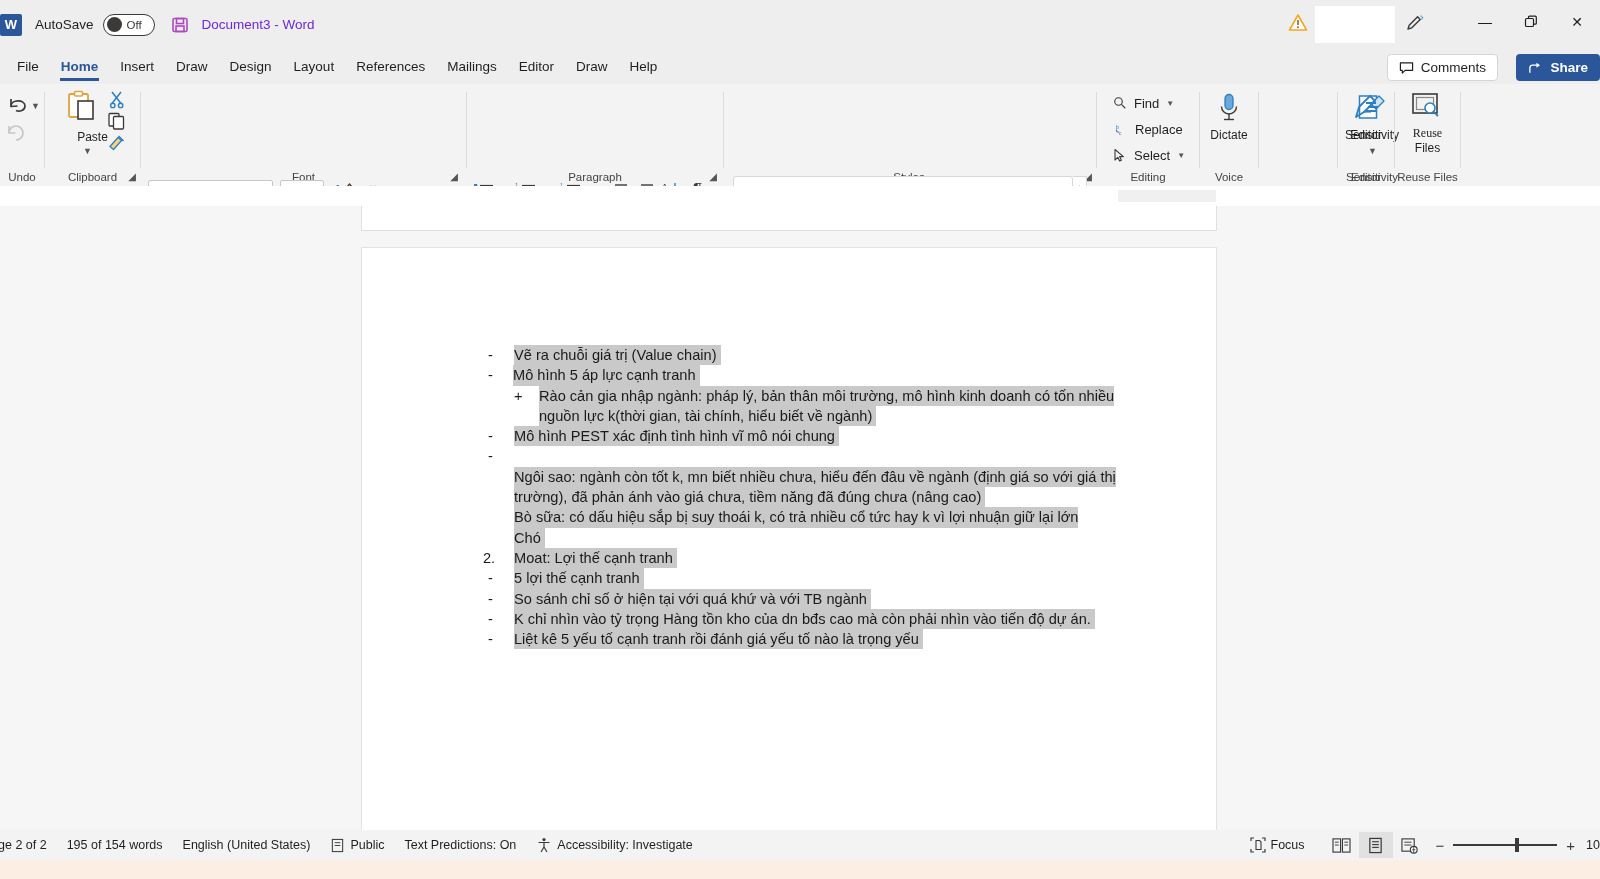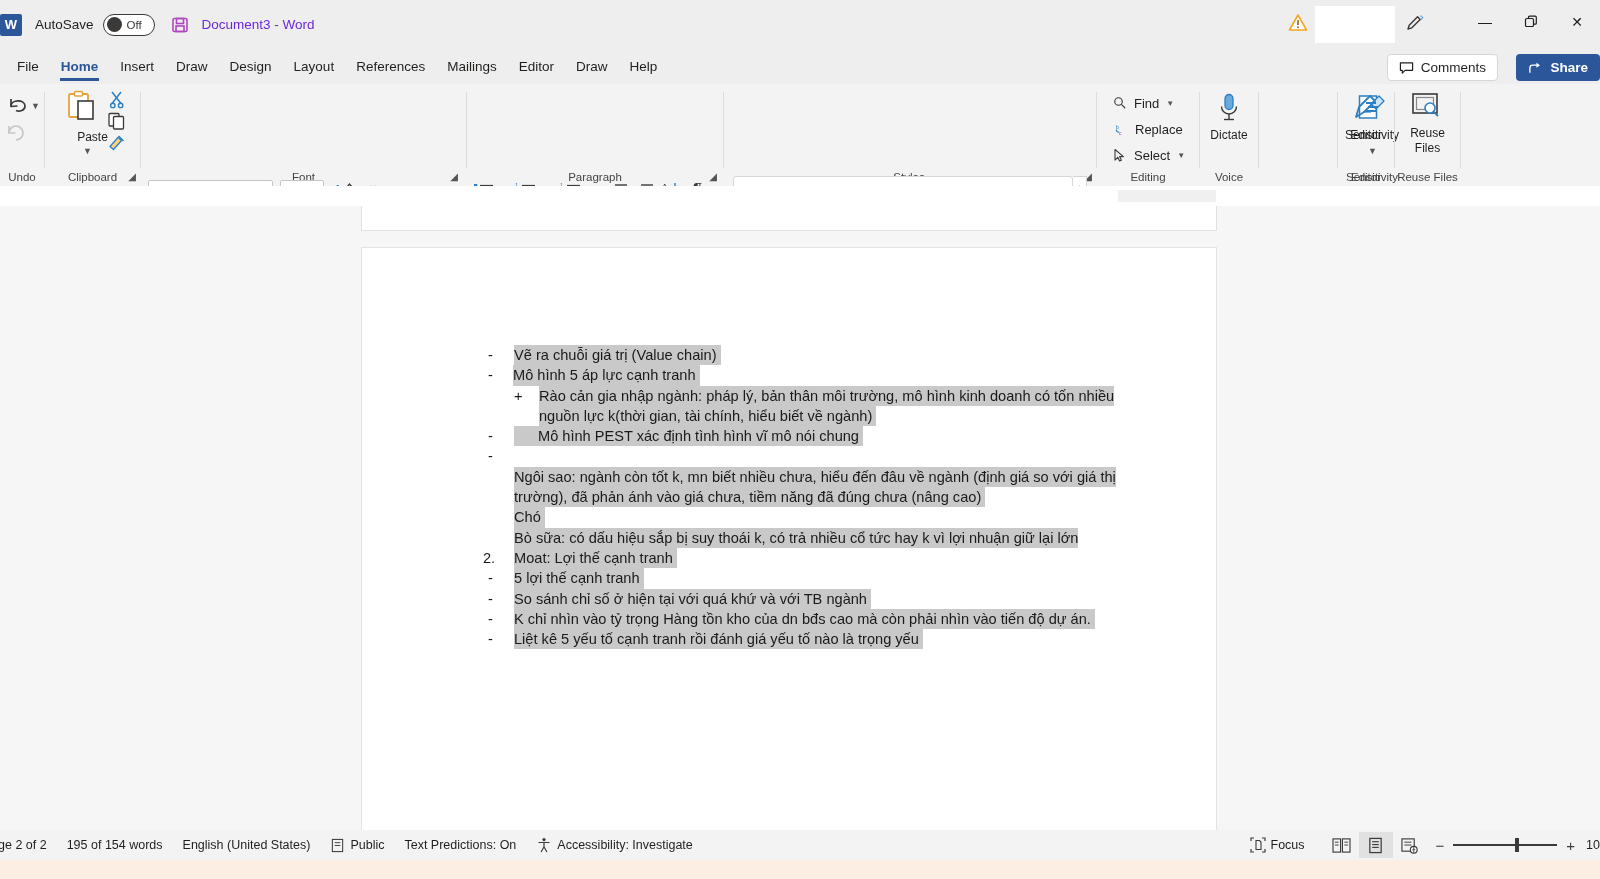--- a/index.html
+++ b/index.html
@@ -623,21 +623,21 @@
 
   <div class="grp" style="left:1395px; width:65px;">
     <div style="position:absolute;left:16px;top:8px;">
       <svg width="32" height="28" viewBox="0 0 32 28">
           <rect x="2" y="2" width="24" height="19" fill="none" stroke="#3b3a39" stroke-width="1.6"></rect>
           <rect x="5.5" y="5.5" width="17" height="12" fill="none" stroke="#8a8886" stroke-width="1.2"></rect>
           <circle cx="19" cy="16" r="5" fill="#fff" stroke="#2b7fc4" stroke-width="1.6"></circle>
           <line x1="22.6" y1="19.6" x2="27" y2="24" stroke="#2b7fc4" stroke-width="1.8"></line>
         </svg>
     </div>
-    <div class="ico-lbl" style="position:absolute;left:0;top:42px;width:65px;">Reuse</div>
+    <div class="ico-lbl" style="position:absolute;left:0;top:42px;width:65px;font-family:Liberation Serif, serif;">Reuse</div>
     <div class="ico-lbl" style="position:absolute;left:0;top:57px;width:65px;">Files</div>
     <div class="grp-label">Reuse Files</div>
   </div>
   <div class="grp-div" style="left:1460px;"></div>
 </div>
 
 <div class="ruler">
   <div class="ruler-grey-l"></div>
   <div class="ruler-track"></div>
   <div class="ruler-grey-r"></div>
@@ -727,26 +727,26 @@
 </div>
 
 <div class="canvas">
   <div class="page-prev"></div>
   <div class="page">
     <div class="doc-body" id="doc-body" style="top:97px;">
         <div class="line"><span class="bullet-mark" style="left: 126px;">-</span><span class="hl" style="position: absolute; left: 152px;">Vẽ ra chuỗi giá trị (Value chain) </span></div>
         <div class="line"><span class="bullet-mark" style="left: 126px;">-</span><span class="hl" style="position: absolute; left: 151px;">Mô hình 5 áp lực cạnh tranh </span></div>
         <div class="line"><span class="bullet-mark" style="left: 152px;">+</span><span class="hl" style="position: absolute; left: 177px;">Rào cản gia nhập ngành: pháp lý, bản thân môi trường, mô hình kinh doanh có tốn nhiều</span></div>
         <div class="line"><span class="hl" style="position: absolute; left: 177px;">nguồn lực k(thời gian, tài chính, hiểu biết về ngành) </span></div>
-        <div class="line"><span class="bullet-mark" style="left: 126px;">-</span><span class="hl" style="position: absolute; left: 152px; padding-left: 24px;">Mô hình PEST xác định tình hình vĩ mô nói chung </span></div>
+        <div class="line"><span class="bullet-mark" style="left: 126px;">-</span><span class="hl" style="position: absolute; left: 152px;">Mô hình PEST xác định tình hình vĩ mô nói chung </span></div>
         <div class="line"><span class="bullet-mark" style="left: 126px;">-</span></div>
         <div class="line"><span class="hl" style="position: absolute; left: 152px;">Ngôi sao: ngành còn tốt k, mn biết nhiều chưa, hiểu đến đâu về ngành (định giá so với giá thị</span></div>
         <div class="line"><span class="hl" style="position: absolute; left: 152px;">trường), đã phản ánh vào giá chưa, tiềm năng đã đúng chưa (nâng cao) </span></div>
+        <div class="line"><span class="hl" style="position: absolute; left: 152px;">Bò sữa: có dấu hiệu sắp bị suy thoái k, có trả nhiều cổ tức hay k vì lợi nhuận giữ lại lớn</span></div>
         <div class="line"><span class="hl" style="position: absolute; left: 152px;">Chó </span></div>
-        <div class="line"><span class="hl" style="position: absolute; left: 152px;">Bò sữa: có dấu hiệu sắp bị suy thoái k, có trả nhiều cổ tức hay k vì lợi nhuận giữ lại lớn</span></div>
         <div class="line"><span class="bullet-mark" style="left: 121px;">2.</span><span class="hl" style="position: absolute; left: 152px;">Moat: Lợi thế cạnh tranh </span></div>
         <div class="line"><span class="bullet-mark" style="left: 126px;">-</span><span class="hl" style="position: absolute; left: 152px;">5 lợi thế cạnh tranh </span></div>
         <div class="line"><span class="bullet-mark" style="left: 126px;">-</span><span class="hl" style="position: absolute; left: 152px;">So sánh chỉ số ở hiện tại với quá khứ và với TB ngành </span></div>
         <div class="line"><span class="bullet-mark" style="left: 126px;">-</span><span class="hl" style="position: absolute; left: 152px;">K chỉ nhìn vào tỷ trọng Hàng tồn kho của dn bđs cao mà còn phải nhìn vào tiến độ dự án. </span></div>
         <div class="line"><span class="bullet-mark" style="left: 126px;">-</span><span class="hl" style="position: absolute; left: 152px;">Liệt kê 5 yếu tố cạnh tranh rồi đánh giá yếu tố nào là trọng yếu </span></div>
       </div>
   </div>
 </div>
 
 <div class="statusbar">

